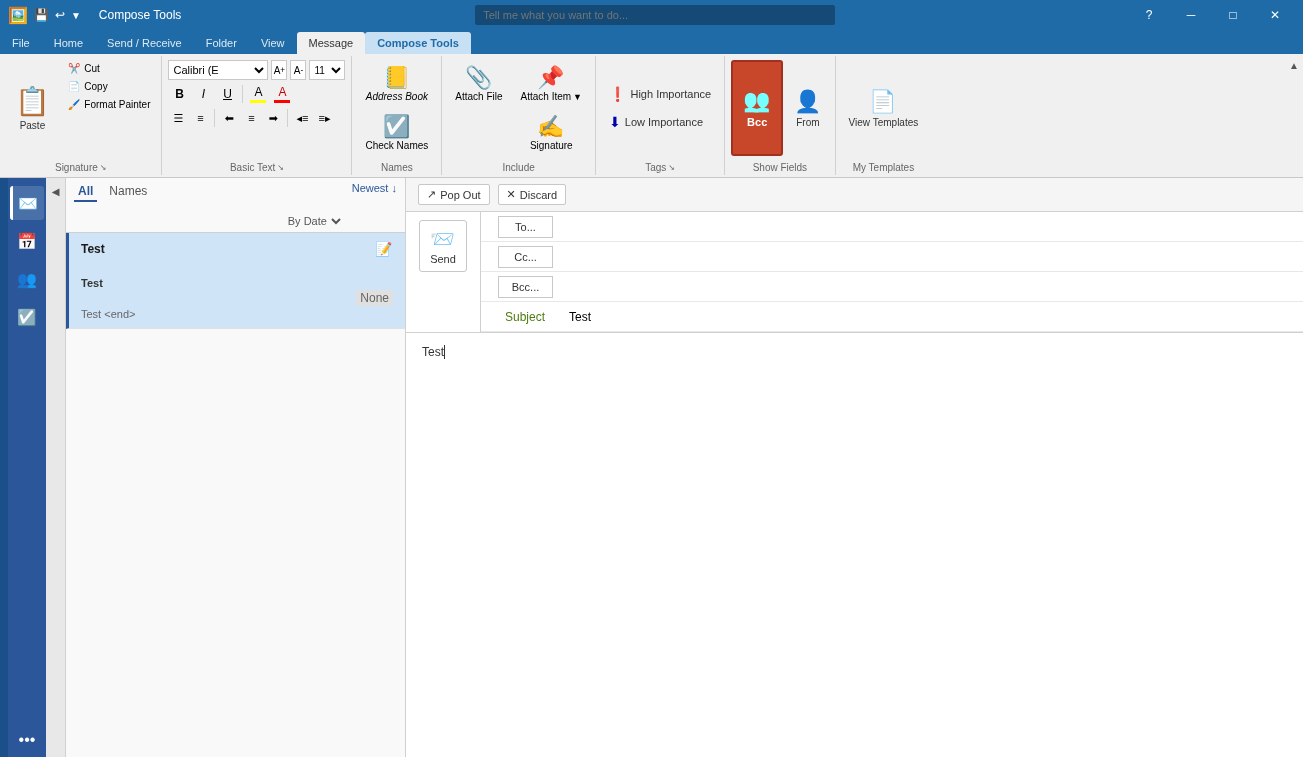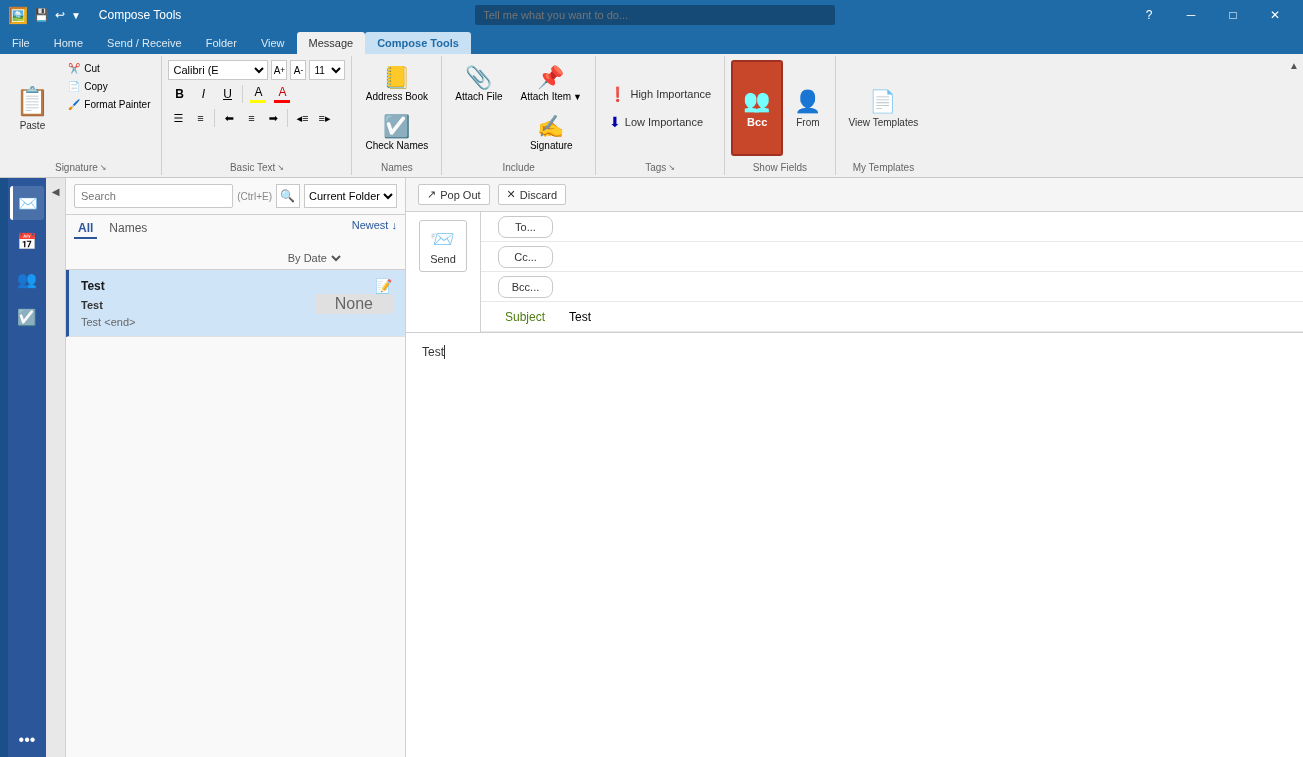--- a/index.html
+++ b/index.html
@@ -137,21 +137,21 @@
     .filter-tab.active { color: #2b579a; font-weight: 600; border-bottom: 2px solid #2b579a; }
     .filter-select { font-size: 11px; border: none; background: transparent; color: #555; cursor: pointer; margin-top: 32px; }
     .mail-item {
       padding: 8px 12px; border-bottom: 1px solid #e0e0e0; cursor: pointer;
       background: #d0e4f7; border-left: 3px solid #2b579a;
     }
     .mail-item-header { display: flex; justify-content: space-between; align-items: center; }
     .mail-item-from { font-size: 12px; font-weight: 600; color: #1a1a1a; }
     .mail-item-icon { font-size: 14px; color: #2b579a; }
     .mail-item-subject { font-size: 11px; color: #333; margin-top: 2px; font-weight: 600; }
-    .mail-item-badge { font-size: 16px; color: #666; background: #e0e0e0; padding: 1px 20px; border-radius: 3px; }
+    .mail-item-badge { font-size: 12px; color: #666; background: #e0e0e0; padding: 1px 4px; border-radius: 3px; margin-top: 33px; }
     .mail-item-preview { font-size: 11px; color: #666; margin-top: 2px; }
 
     
     .compose-area {
       flex: 1;
       background: white;
       display: flex;
       flex-direction: column;
     }
     .compose-toolbar {
@@ -163,21 +163,21 @@
       border: 1px solid #c8c8c8; background: white; cursor: pointer;
       font-size: 11px; color: #333; border-radius: 2px;
     }
     .compose-form { display: flex; flex-direction: column; border-bottom: 1px solid #d0d0d0; }
     .compose-field-row {
       display: flex; align-items: center; border-bottom: 1px solid #e8e8e8; min-height: 30px;
     }
     .compose-field-label-col { width: 80px; display: flex; justify-content: flex-end; padding-right: 8px; }
     .compose-field-btn {
       padding: 4px 10px; border: 1px solid #c8c8c8; background: white;
-      cursor: pointer; font-size: 11px; color: #333; border-radius: 8px; min-width: 55px; text-align: center;
+      cursor: pointer; font-size: 11px; color: #333; border-radius: 0; min-width: 55px; text-align: center;
     }
     .compose-field-input {
       flex: 1; height: 28px; border: none; outline: none; font-size: 12px;
       padding: 0 8px; background: white;
     }
     .compose-subject-input {
       flex: 1; height: 28px; border: none; outline: none; font-size: 12px;
       padding: 0 8px; background: white; font-weight: 400;
     }
     .send-btn-area {
@@ -352,21 +352,21 @@
       <span>Basic Text</span>
       <span class="section-footer-expander">↘</span>
     </div>
   </div>
 
   <div class="ribbon-section">
     <div class="ribbon-section-body">
       <div class="names-btn-col">
         <div class="names-btn">
           <span style="font-size:22px;">📒</span>
-          <span style="font-size:10px;white-space:nowrap;">Address Book</span>
+          <span style="font-size:10px;white-space:nowrap;font-style:italic;">Address Book</span>
         </div>
         <div class="names-btn">
           <span style="font-size:22px;">☑️</span>
           <span style="font-size:10px;white-space:nowrap;">Check Names</span>
         </div>
       </div>
     </div>
     <div class="ribbon-section-footer">
       <span>Names</span>
     </div>
@@ -463,28 +463,20 @@
     <div style="margin-top:auto;"></div>
     <div class="vert-icon">•••</div>
   </div>
 
   <div class="nav-toggle">
     <span class="nav-toggle-icon">◀</span>
   </div>
 
   <div class="folder-panel">
 
-    <div class="folder-search">
-      <input class="folder-search-input" placeholder="Search" value="" style="">
-      <span style="font-size:10px;color:#888;">(Ctrl+E)</span>
-      <button class="folder-search-btn">🔍</button>
-      <select style="font-size:11px;border:1px solid #c8c8c8;height:24px;background:white;">
-        <option>Current Folder</option>
-      </select>
-    </div>
 
     <div class="folder-filter-row">
       <span class="filter-tab active">All</span>
       <span class="filter-tab">Names</span>
       <span style="flex:1;"></span>
       <select class="filter-select">
         <option>By Date</option>
       </select>
       <span style="font-size:11px;color:#2b579a;cursor:pointer;">
         <span>Newest</span> ↓

